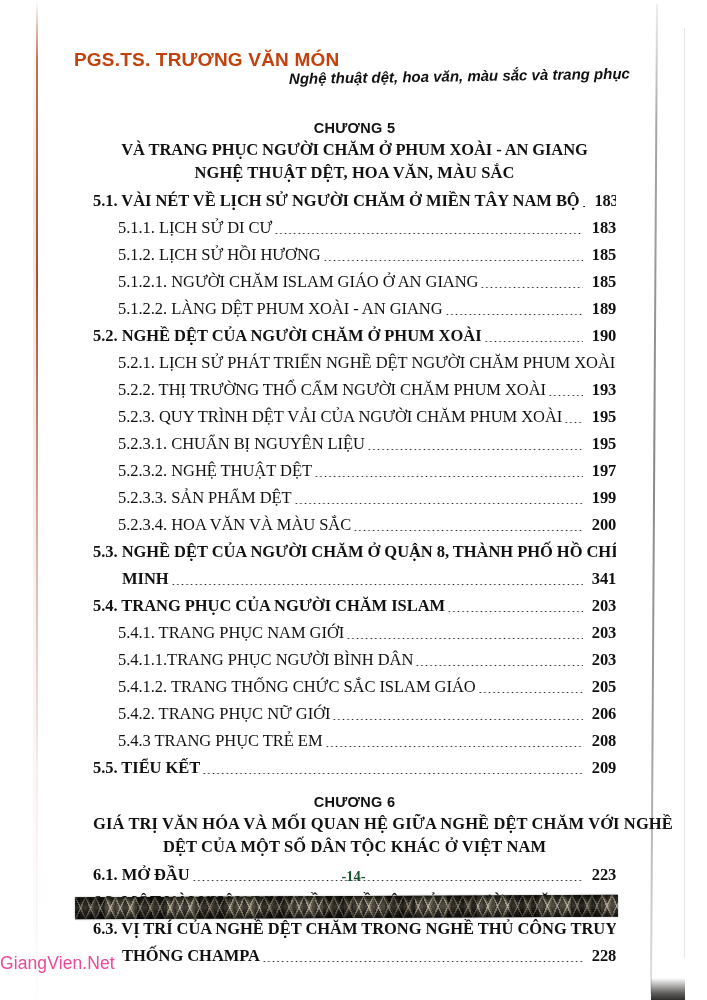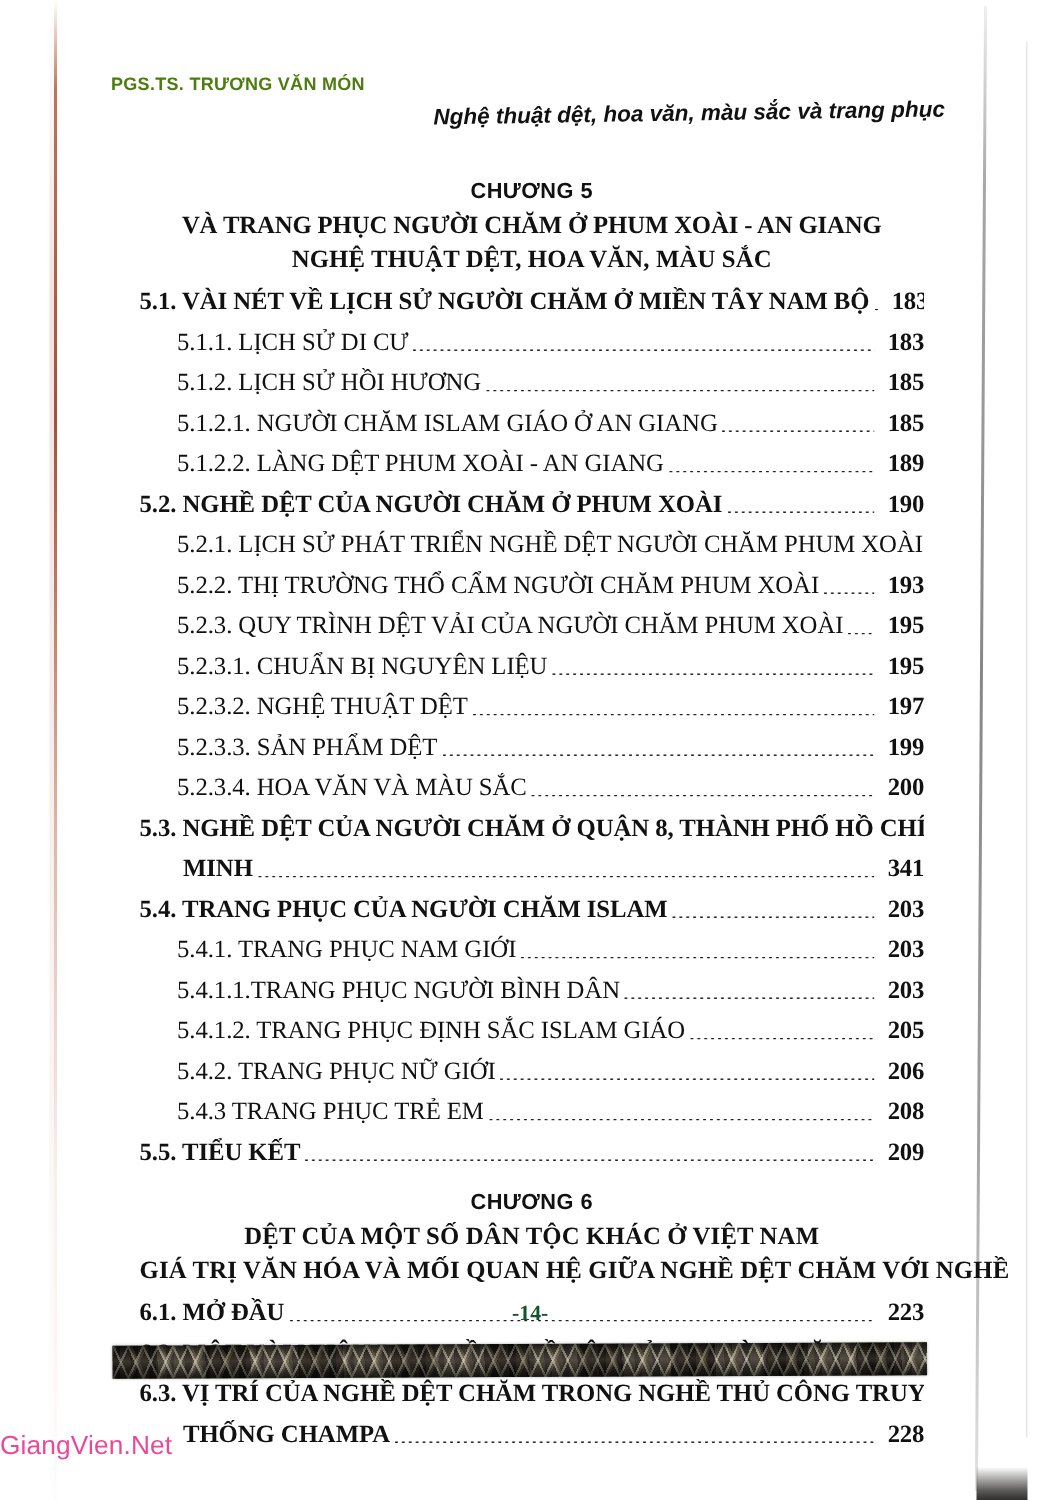--- a/index.html
+++ b/index.html
@@ -63,23 +63,23 @@
   .running-head {
     position: absolute;
     left: 0; right: 0; top: 44px;
     height: 50px;
   }
   .rh-author {
     position: absolute;
     left: 74px; top: 5px;
     font-family: "Liberation Sans", sans-serif;
     font-weight: 700;
-    font-size: 12px;
+    font-size: 19px;
     letter-spacing: 0.2px;
-    color: #4d7c0f;
+    color: #c2410c;
     white-space: nowrap;
   }
   .rh-title {
     position: absolute;
     left: 289px; top: 26px;
     font-family: "Liberation Sans", sans-serif;
     font-style: italic;
     font-weight: 700;
     font-size: 15px;
     color: #111111;
@@ -341,21 +341,21 @@
         <span class="toc-label">5.4.1. TRANG PHỤC NAM GIỚI</span>
         <span class="toc-leader"></span>
         <span class="toc-page">203</span>
       </div>
       <div class="toc-row lvl2">
         <span class="toc-label">5.4.1.1.TRANG PHỤC NGƯỜI BÌNH DÂN</span>
         <span class="toc-leader"></span>
         <span class="toc-page">203</span>
       </div>
       <div class="toc-row lvl2">
-        <span class="toc-label">5.4.1.2. TRANG PHỤC ĐỊNH SẮC ISLAM GIÁO</span>
+        <span class="toc-label">5.4.1.2. TRANG THỐNG CHỨC SẮC ISLAM GIÁO</span>
         <span class="toc-leader"></span>
         <span class="toc-page">205</span>
       </div>
       <div class="toc-row lvl2">
         <span class="toc-label">5.4.2. TRANG PHỤC NỮ GIỚI</span>
         <span class="toc-leader"></span>
         <span class="toc-page">206</span>
       </div>
       <div class="toc-row lvl2">
         <span class="toc-label">5.4.3 TRANG PHỤC TRẺ EM</span>
@@ -364,22 +364,22 @@
       </div>
       <div class="toc-row lvl1">
         <span class="toc-label">5.5. TIỂU KẾT</span>
         <span class="toc-leader"></span>
         <span class="toc-page">209</span>
       </div>
     </div>
 
   <div class="chapter-block" style="margin-top:11px;">
     <div class="chapter-num">CHƯƠNG 6</div>
+    <div class="chapter-title-line">GIÁ TRỊ VĂN HÓA VÀ MỐI QUAN HỆ GIỮA NGHỀ DỆT CHĂM VỚI NGHỀ</div>
     <div class="chapter-title-line">DỆT CỦA MỘT SỐ DÂN TỘC KHÁC Ở VIỆT NAM</div>
-    <div class="chapter-title-line">GIÁ TRỊ VĂN HÓA VÀ MỐI QUAN HỆ GIỮA NGHỀ DỆT CHĂM VỚI NGHỀ</div>
   </div>
 
   <div class="toc" id="ch6-list">
       <div class="toc-row lvl1">
         <span class="toc-label">6.1. MỞ ĐẦU</span>
         <span class="toc-leader"></span>
         <span class="toc-page">223</span>
       </div>
       <div class="toc-row lvl1">
         <span class="toc-label">6.2. MỘT VÀI NHẬN ĐỊNH VỀ NGHỀ DỆT CỦA NGƯỜI CHĂM</span>

